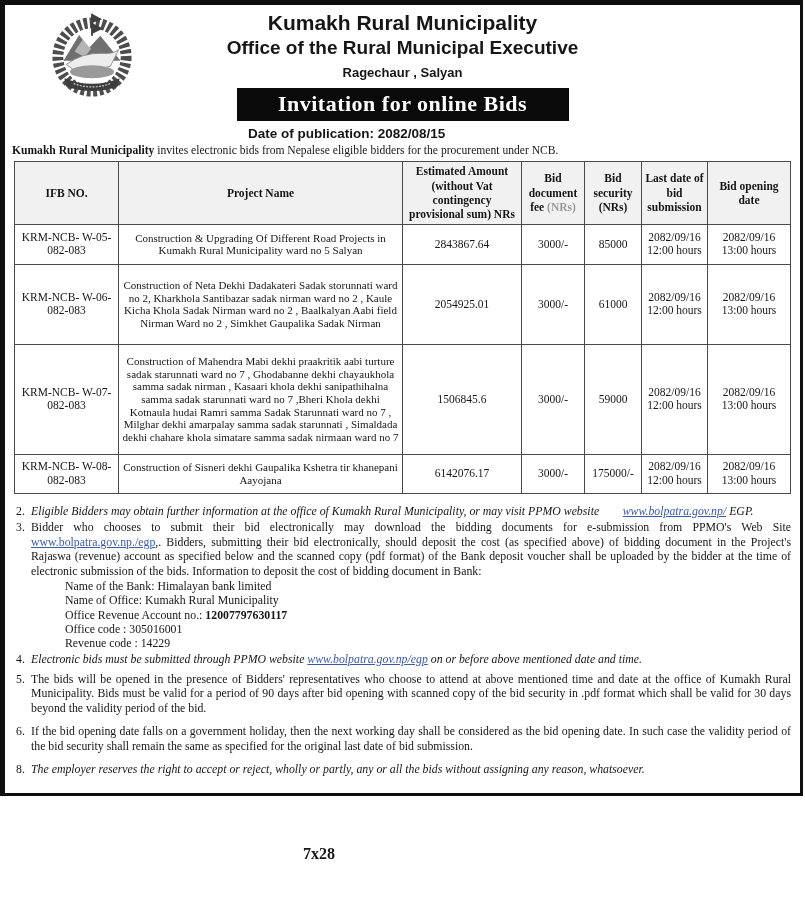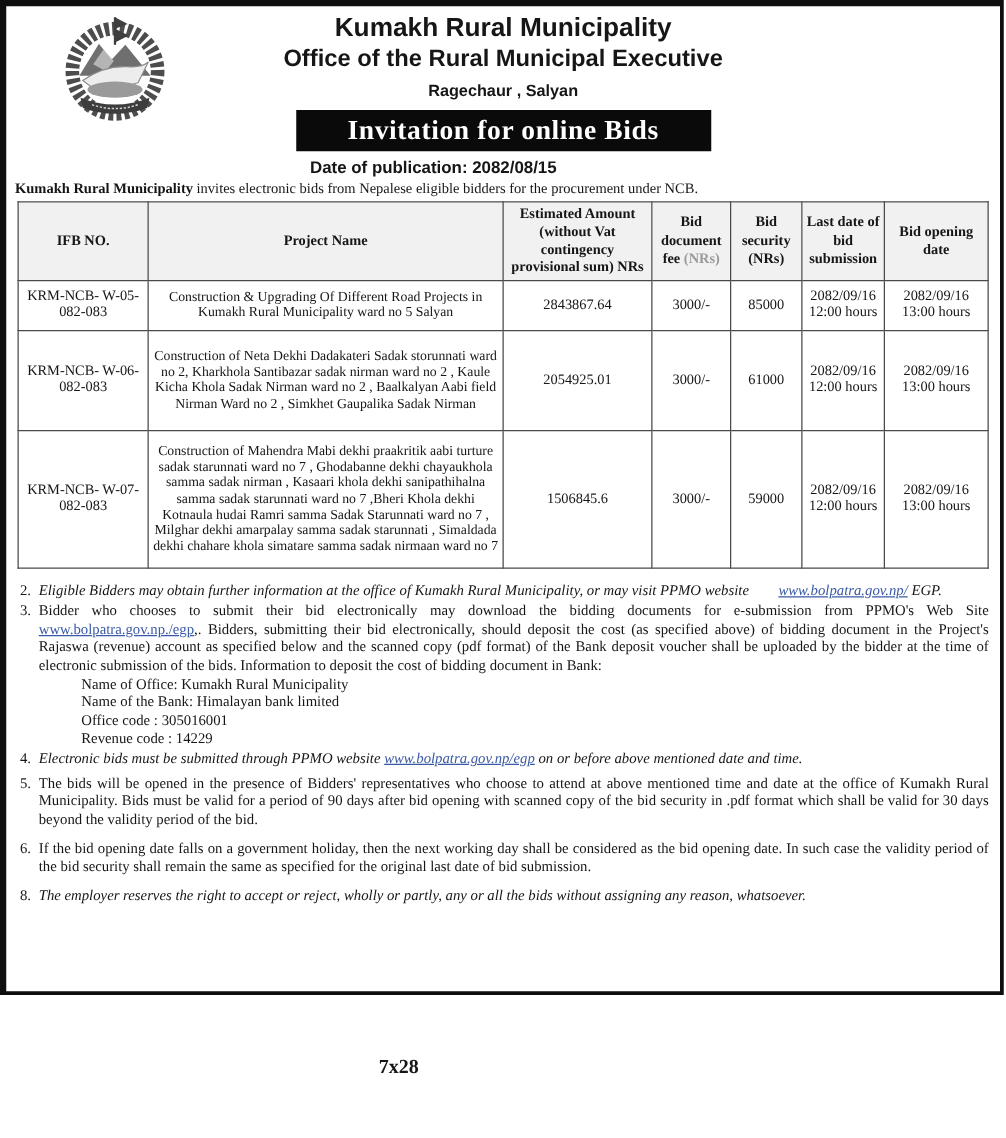--- a/index.html
+++ b/index.html
@@ -134,38 +134,50 @@
       <td>KRM-NCB- W-07-082-083</td>
       <td class="project">Construction of Mahendra Mabi dekhi praakritik aabi turture sadak starunnati ward no 7 ,  Ghodabanne dekhi chayaukhola samma sadak nirman ,  Kasaari khola dekhi sanipathihalna samma sadak starunnati ward no 7   ,Bheri Khola dekhi Kotnaula hudai Ramri samma Sadak Starunnati ward no 7 ,  Milghar dekhi amarpalay samma sadak starunnati ,   Simaldada dekhi chahare khola simatare samma sadak nirmaan ward no 7</td>
       <td>1506845.6</td>
       <td>3000/-</td>
       <td>59000</td>
       <td class="pre-line">2082/09/16
 12:00 hours</td>
       <td class="pre-line">2082/09/16
 13:00 hours</td>
     </tr>
+    <tr style="height:39px">
+      <td>KRM-NCB- W-08-082-083</td>
+      <td class="project">Construction of Sisneri dekhi Gaupalika Kshetra  tir khanepani Aayojana</td>
+      <td>6142076.17</td>
+      <td>3000/-</td>
+      <td>175000/-</td>
+      <td class="pre-line">2082/09/16
+12:00 hours</td>
+      <td class="pre-line">2082/09/16
+13:00 hours</td>
+    </tr>
   </tbody>
     </table>
 
   <div class="notes">
 
     <div class="note">
       <span class="num">2.</span>
       <span class="body single"><span>Eligible Bidders may obtain further information at the office of Kumakh  Rural Municipality, or may visit PPMO website &nbsp;&nbsp;&nbsp;&nbsp;&nbsp;&nbsp; </span><a class="doclink">www.bolpatra.gov.np/</a><span> EGP.</span></span>
     </div>
 
     <div class="note">
       <span class="num">3.</span>
       <span class="body"><span>Bidder who chooses to submit their bid electronically may download the bidding documents for e-submission from PPMO's Web Site </span><a class="doclink">www.bolpatra.gov.np./egp</a><span>,. Bidders, submitting their bid electronically, should deposit the cost (as specified above) of bidding document in the Project's Rajaswa (revenue) account as specified below and the scanned copy (pdf format) of the Bank deposit voucher shall be uploaded by the bidder at the time of electronic submission of the bids. Information to deposit the cost of bidding document in Bank:</span></span>
     </div>
 
     <div class="bank">
+      <div>Name of the Bank: Himalayan bank limited</div>
       <div>Name of Office: Kumakh Rural Municipality</div>
-      <div>Name of the Bank: Himalayan bank limited</div>
+      <div><span>Office Revenue Account no.: </span><b>12007797630117</b></div>
       <div>Office code : 305016001</div>
       <div>Revenue code  : 14229</div>
     </div>
 
     <div class="note">
       <span class="num">4.</span>
       <span class="body single"><span>Electronic bids must be submitted through PPMO website </span><a class="doclink">www.bolpatra.gov.np/egp</a><span> on or before above mentioned date and time.</span></span>
     </div>
 
     <div class="note mt5">

